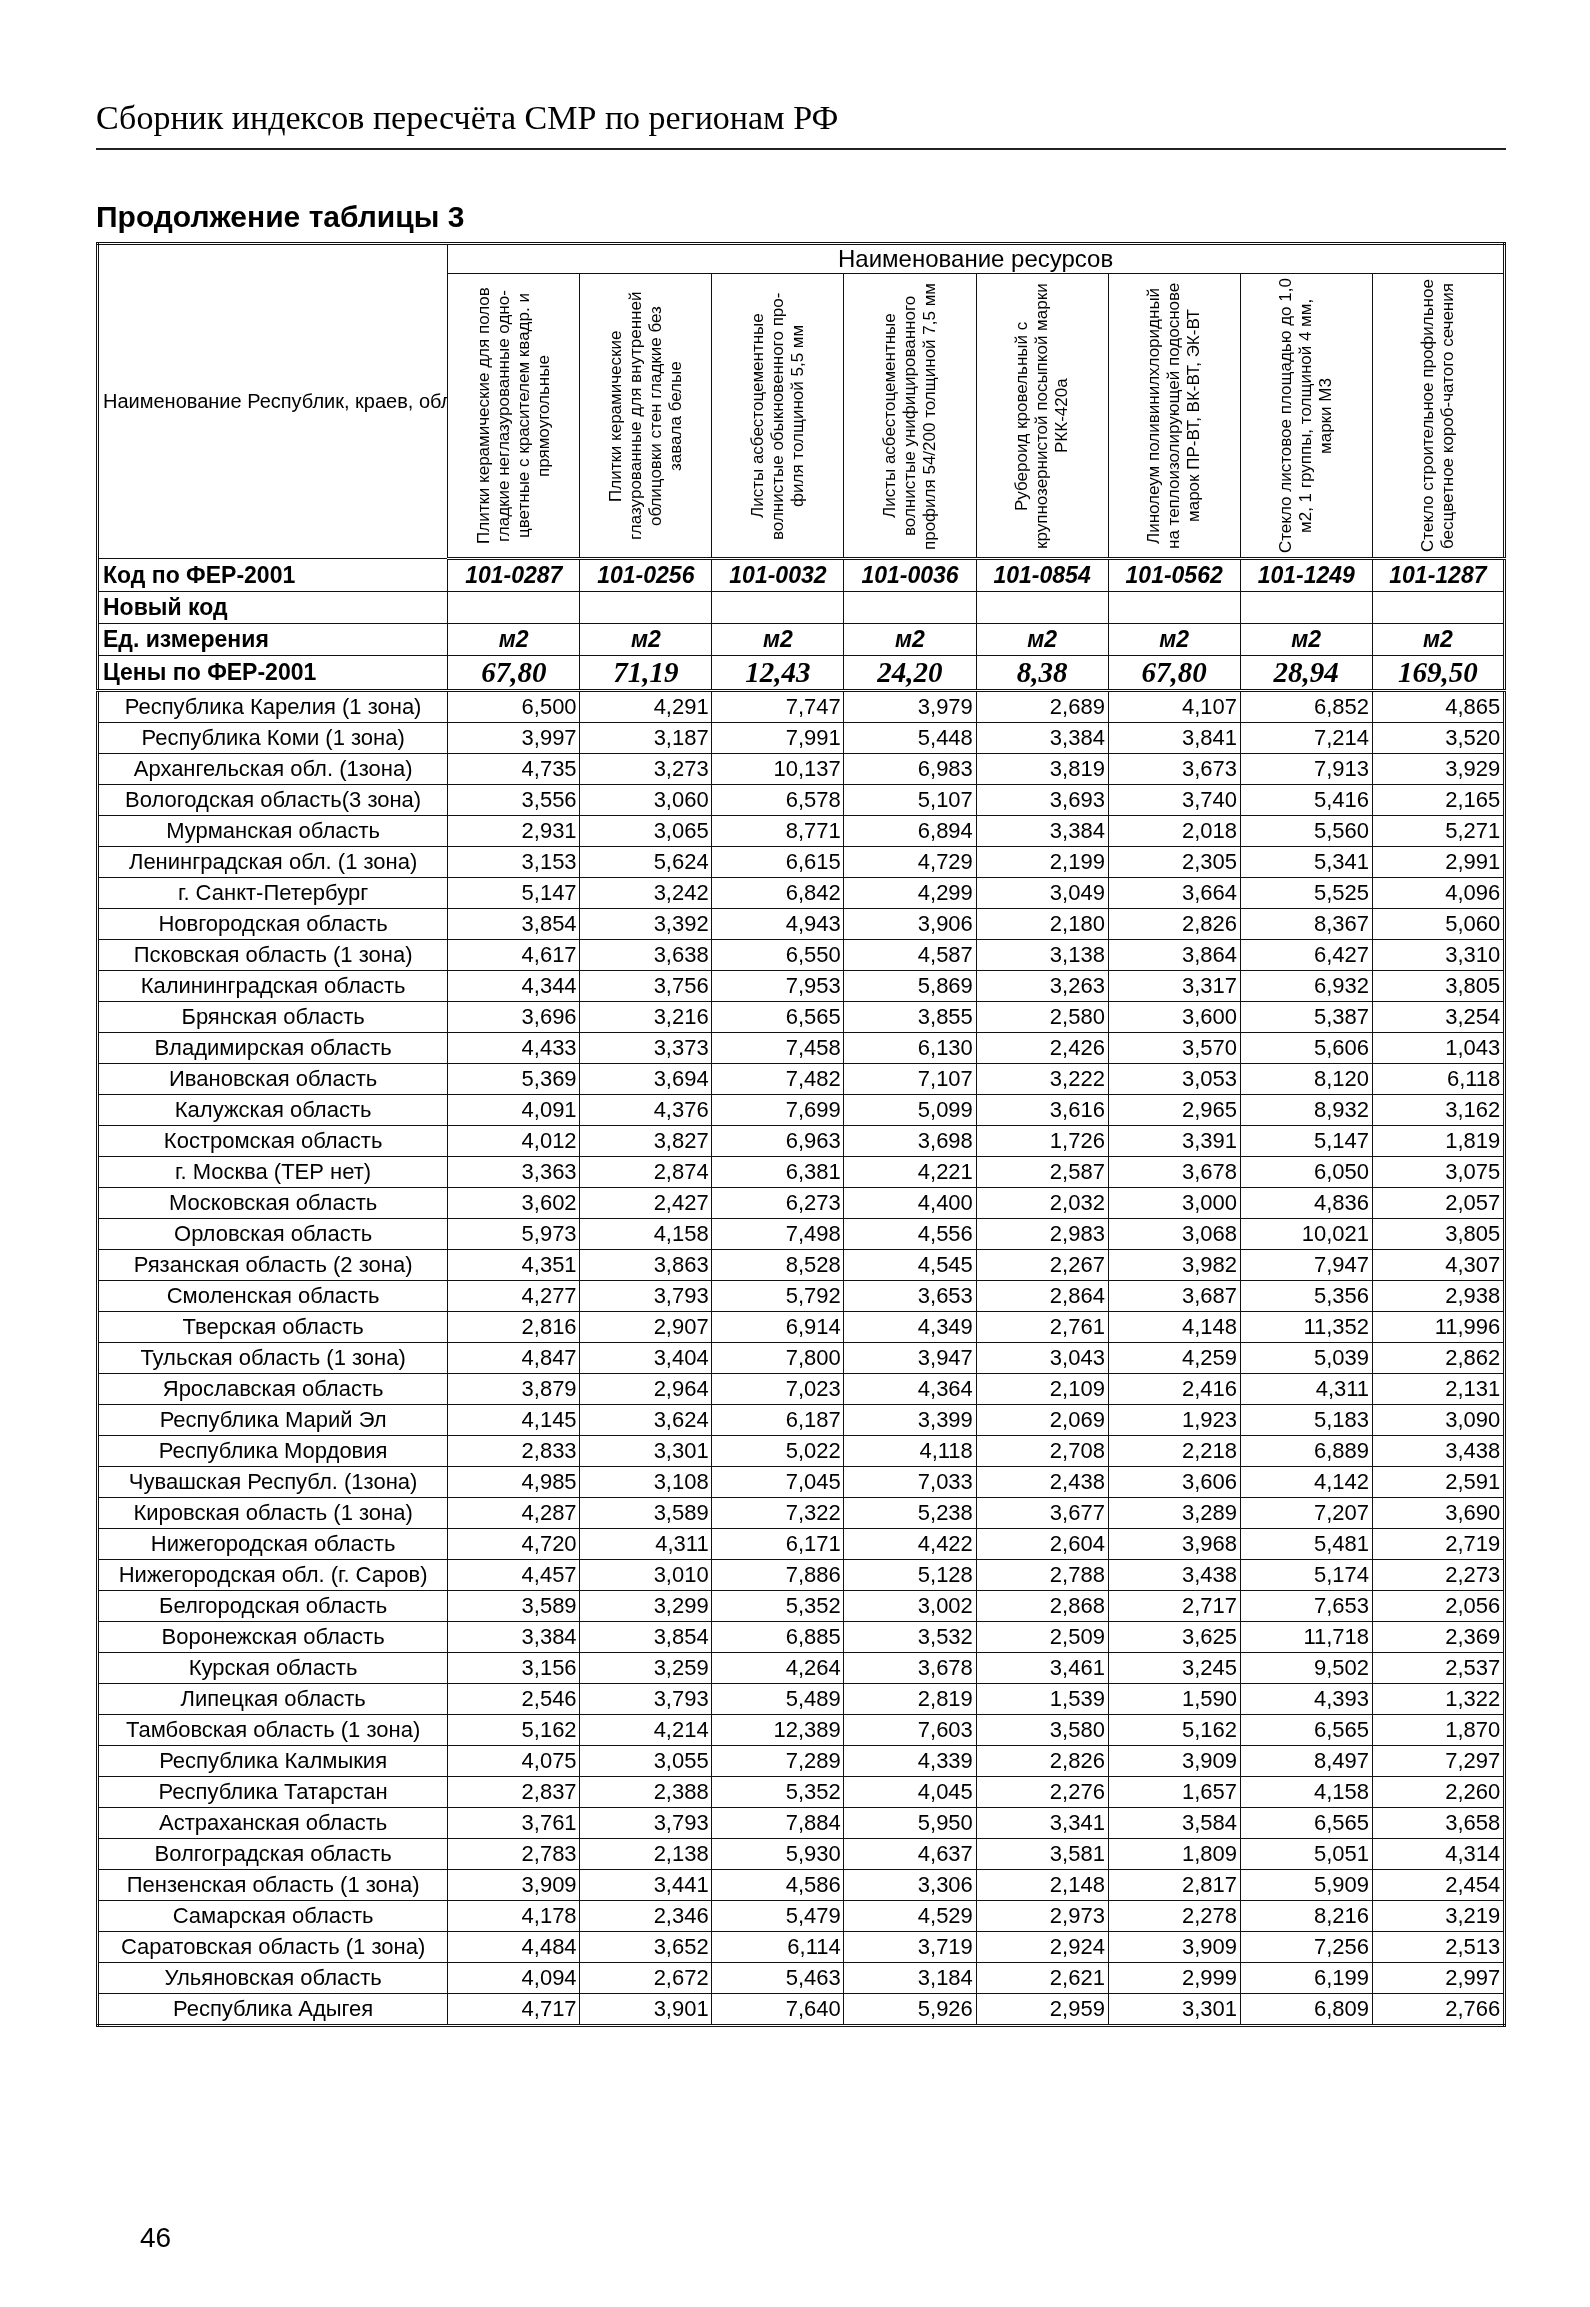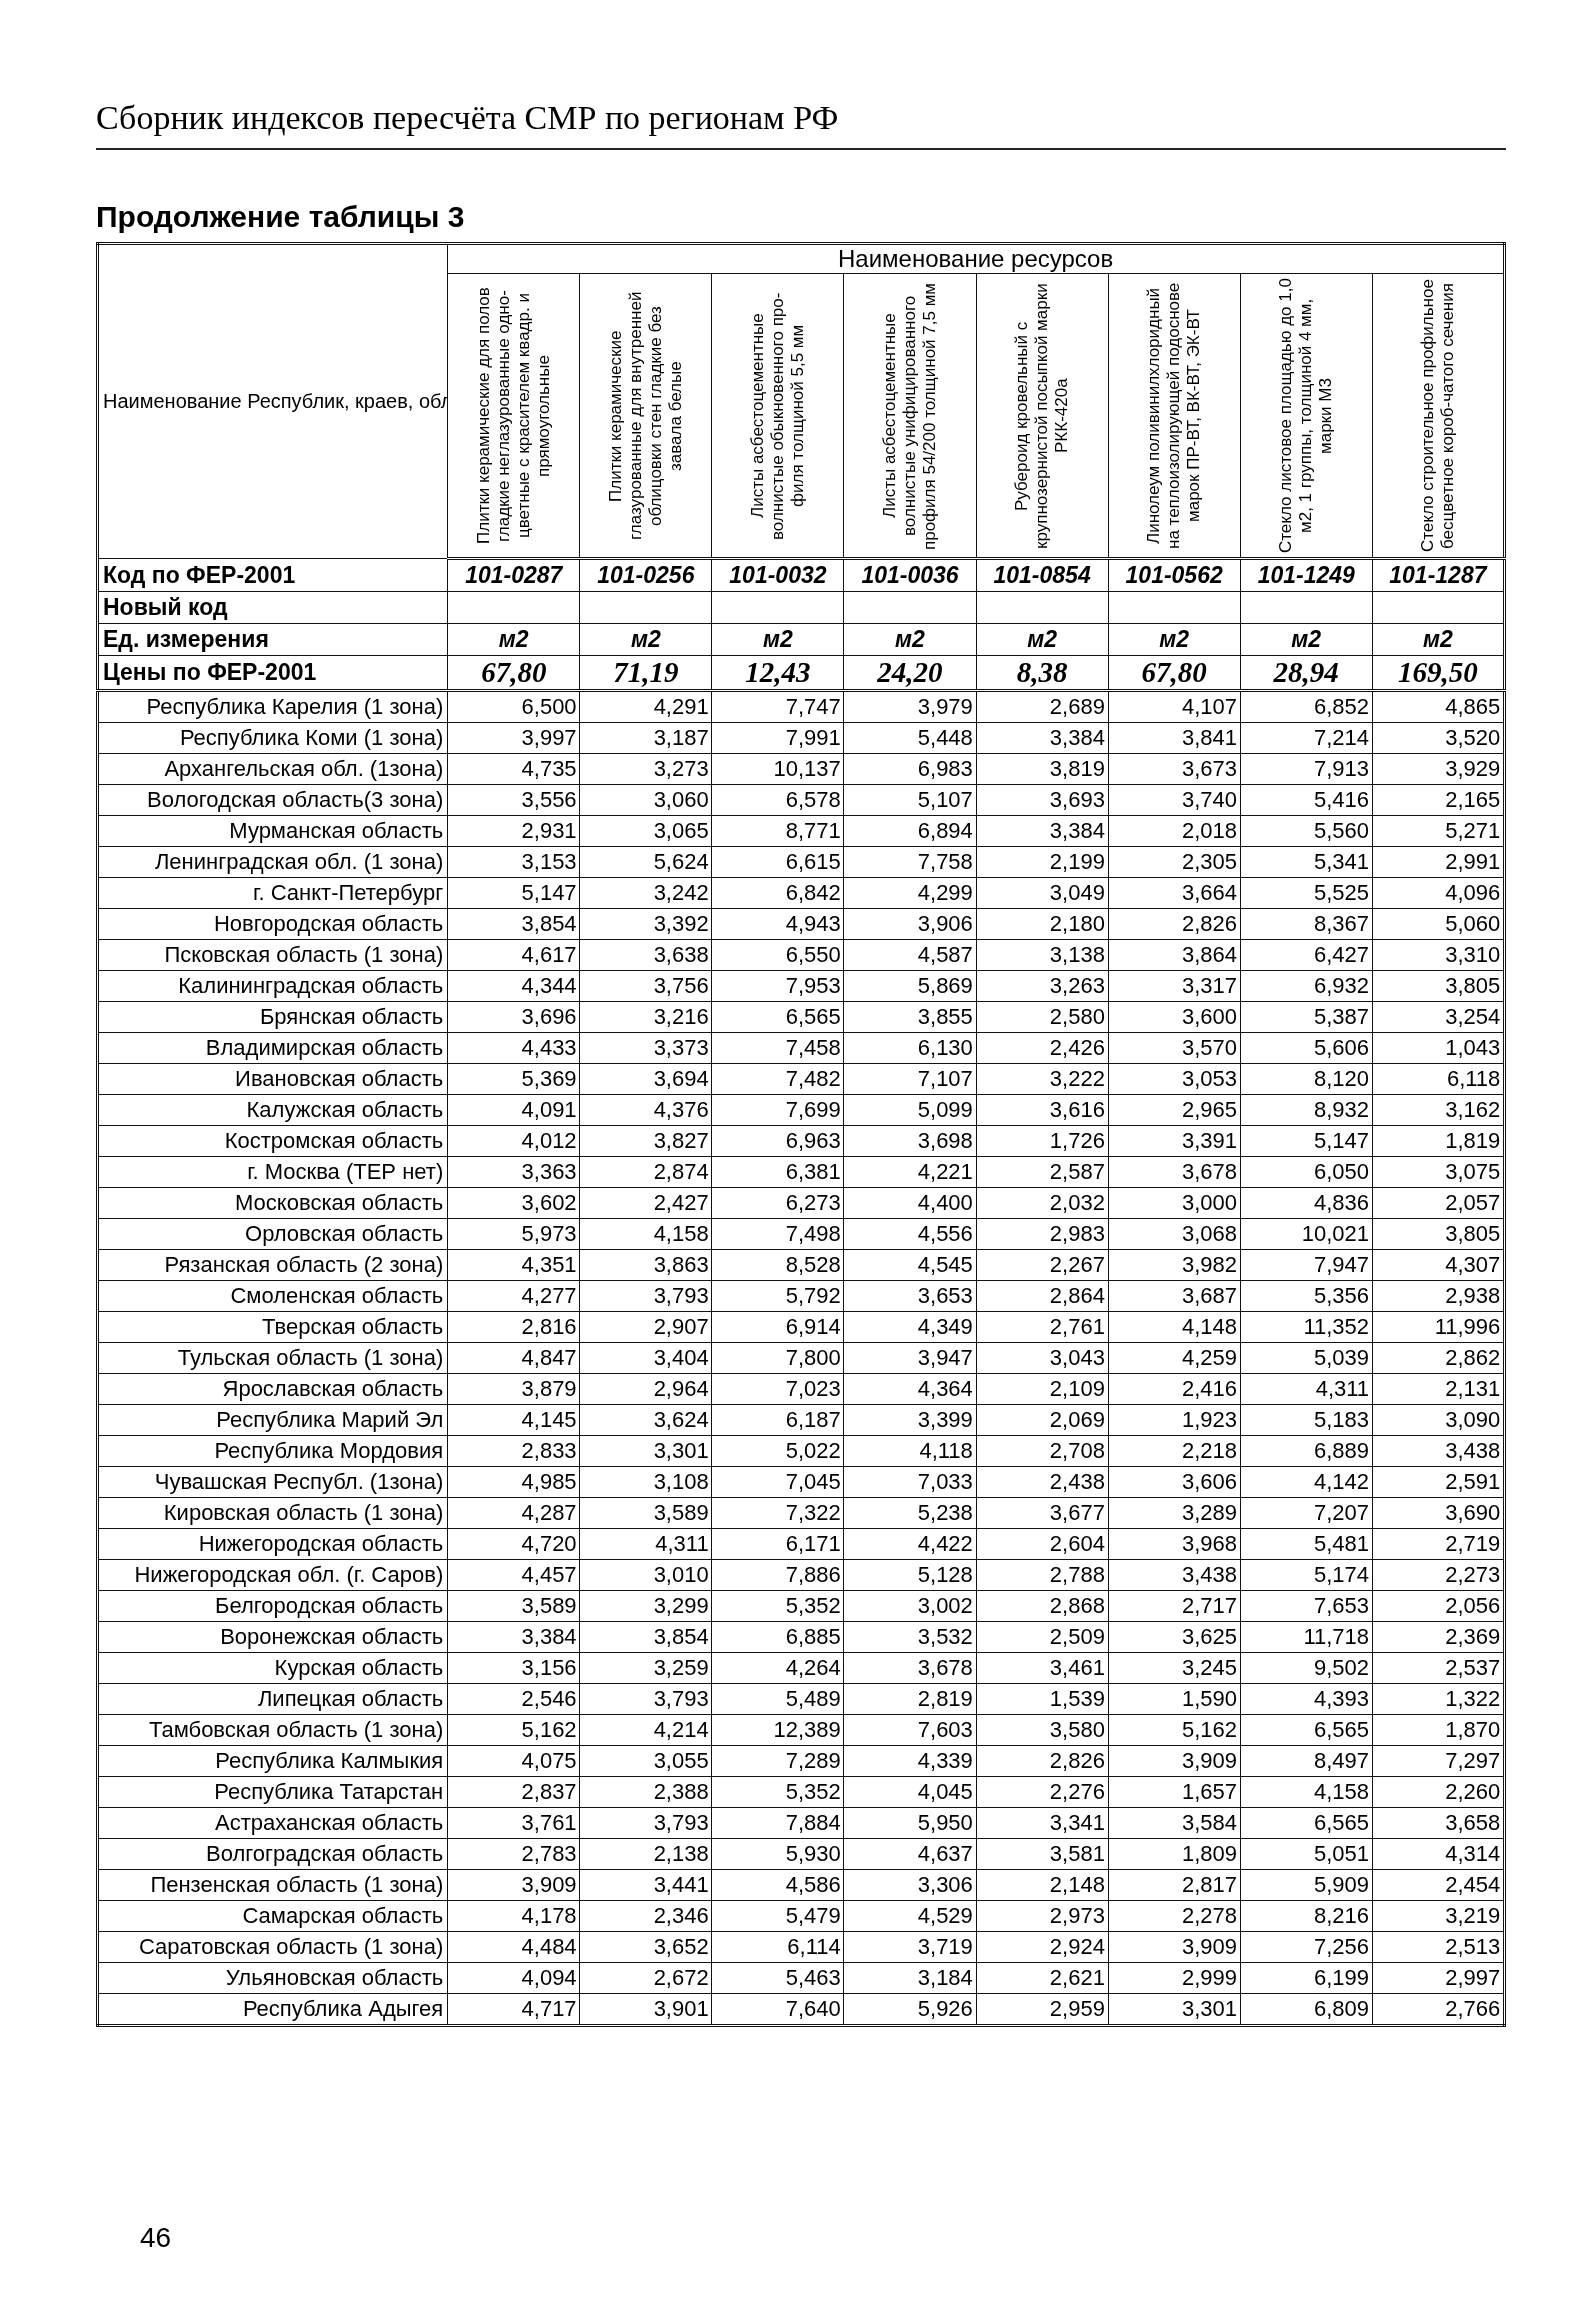--- a/index.html
+++ b/index.html
@@ -32,21 +32,21 @@
     writing-mode: vertical-rl; transform: rotate(180deg);
     font-size: 17px; line-height: 20px; text-align: center; white-space: normal;
     height: 276px; margin: 0 auto; display: block;
   }
   tr.meta td { height: 31px; font-weight: bold; font-size: 23px; }
   tr.meta td.num { text-align: center; font-style: italic; }
   tr.meta.prices td.num { font-family: "Liberation Serif", serif; font-size: 29px; }
   tr.meta.prices td { border-bottom: 3.4px double #111; }
   tr.head-sep th { border-bottom: 3.4px double #111; }
   tr.data td { height: 30px; font-size: 22px; }
-  tr.data td.region { text-align: right; margin-top: 24px; }
+  tr.data td.region { text-align: center; margin-top: 24px; }
   tr.data td.num { text-align: right; padding-right: 2.7px; }
   col.c-region { width: 350px; }
   col.c-val { width: 132px; }
 </style>
 </head>
 <body>
 
 <div class="running-head">Сборник индексов пересчёта СМР  по регионам РФ</div>
 <div class="table-caption">Продолжение таблицы 3</div>
 
@@ -192,21 +192,21 @@
         <td class="num">3,384</td>
         <td class="num">2,018</td>
         <td class="num">5,560</td>
         <td class="num">5,271</td>
       </tr>
       <tr class="data">
         <td class="region">Ленинградская обл. (1 зона)</td>
         <td class="num">3,153</td>
         <td class="num">5,624</td>
         <td class="num">6,615</td>
-        <td class="num">7,758</td>
+        <td class="num">4,729</td>
         <td class="num">2,199</td>
         <td class="num">2,305</td>
         <td class="num">5,341</td>
         <td class="num">2,991</td>
       </tr>
       <tr class="data">
         <td class="region">г. Санкт-Петербург</td>
         <td class="num">5,147</td>
         <td class="num">3,242</td>
         <td class="num">6,842</td>

